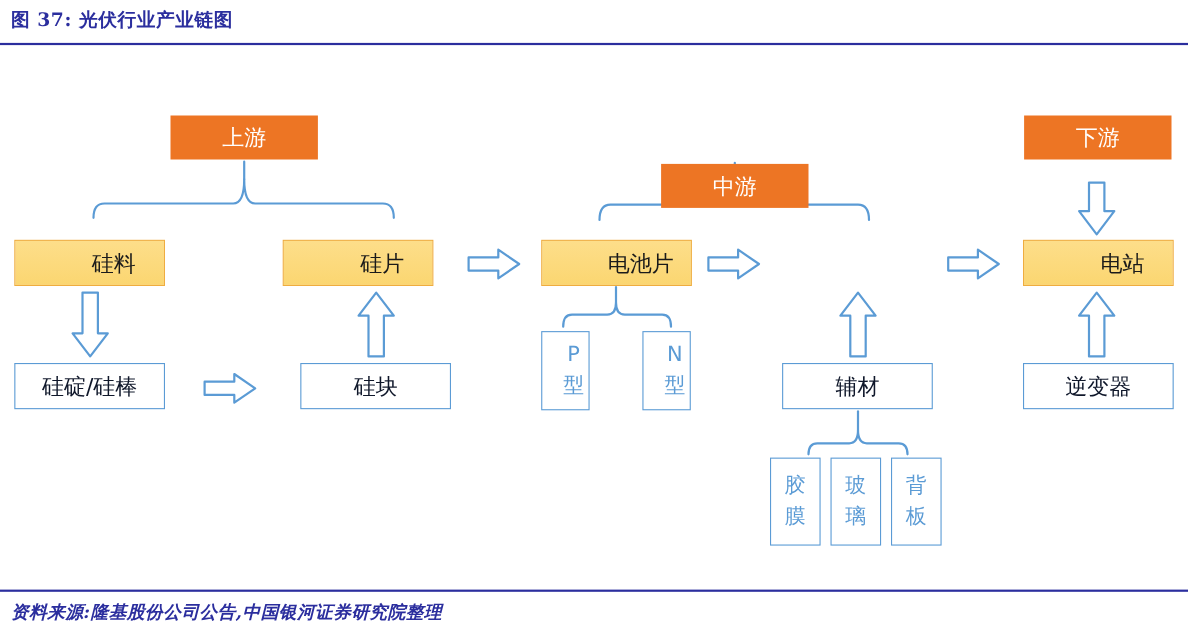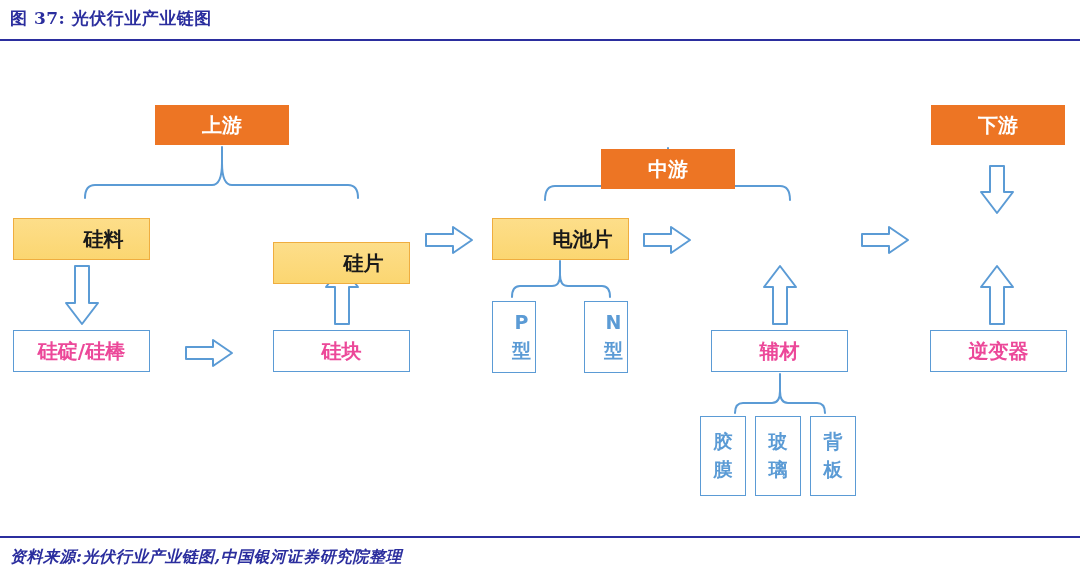--- a/index.html
+++ b/index.html
@@ -13,29 +13,29 @@
     font-weight:bold;font-size:17px;color:#2B2E9E;letter-spacing:.5px;
   }
   .rule-top{position:absolute;left:0;top:39px;width:1080px;height:2px;background:#2B2E9E;}
   .rule-bottom{position:absolute;left:0;top:536px;width:1080px;height:2px;background:#2B2E9E;}
   .fig-source{
     position:absolute;left:10px;top:547px;
     font-family:"DejaVu Serif","Liberation Serif",serif;
     font-style:italic;font-weight:bold;font-size:16px;color:#2B2E9E;letter-spacing:.5px;
   }
   .box{position:absolute;display:flex;align-items:center;justify-content:center;
-       box-sizing:border-box;text-align:center;font-weight:bold;}
+       box-sizing:border-box;text-align:center;font-weight:normal;}
   .stage{width:134px;height:40px;top:105px;background:#ED7524;color:#fff;font-size:20px;}
   .stage-up{left:155px;} .stage-mid{left:601px;margin-top:44px;} .stage-down{left:931px;}
   .chain{width:137px;height:42px;top:218px;
          background:linear-gradient(180deg,#FDDE8A 0%,#FBD671 100%);
          border:1.5px solid #EFAD3F;color:#1a1a1a;font-size:20px;padding-left:44px;}
-  .c1{left:13px;} .c2{left:273px;margin-top:24px;} .c3{left:492px;} .c4{left:711px;} .c5{left:930px;}
+  .c1{left:13px;} .c2{left:257px;} .c3{left:492px;} .c4{left:711px;} .c5{left:930px;}
   .sub{width:137px;height:42px;top:330px;background:#fff;
-       border:1.5px solid #5B9BD5;color:#ec4899;font-size:20px;}
+       border:1.5px solid #5B9BD5;color:#0f172a;font-size:20px;}
   .s1{left:13px;} .s2{left:273px;} .s4{left:711px;} .s5{left:930px;}
   .vbox{background:#fff;border:1.5px solid #5B9BD5;color:#5B9BD5;font-size:19px;
         line-height:1.45;word-break:break-all;padding:0 9px;}
   .pn{width:44px;height:72px;top:301px;padding-left:24px;}
   .p-type{left:492px;} .n-type{left:584px;}
   .mat{width:46px;height:80px;top:416px;}
   .m1{left:700px;} .m2{left:755px;} .m3{left:810px;}
   .connector-layer{position:absolute;left:0;top:0;width:1080px;height:583px;}
 </style>
 </head>
@@ -87,28 +87,29 @@
     </g>
   </svg>
 
   <div class="box stage stage-up">上游</div>
   <div class="box stage stage-mid">中游</div>
   <div class="box stage stage-down">下游</div>
 
   <div class="box chain c1">硅料</div>
   <div class="box chain c2">硅片</div>
   <div class="box chain c3">电池片</div>
+  <div class="box chain c5">电站</div>
 
   <div class="box sub s1">硅碇/硅棒</div>
   <div class="box sub s2">硅块</div>
   <div class="box sub s4">辅材</div>
   <div class="box sub s5">逆变器</div>
 
   <div class="box vbox pn p-type">P型</div>
   <div class="box vbox pn n-type">N型</div>
   <div class="box vbox mat m1">胶膜</div>
   <div class="box vbox mat m2">玻璃</div>
   <div class="box vbox mat m3">背板</div>
 
   <div class="rule-bottom"></div>
-  <div class="fig-source">资料来源:光伏行业产业链图,中国银河证券研究院整理</div>
+  <div class="fig-source">资料来源:隆基股份公司公告,中国银河证券研究院整理</div>
 
 </div>
 
 </body></html>

